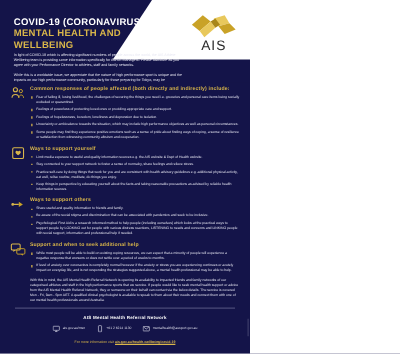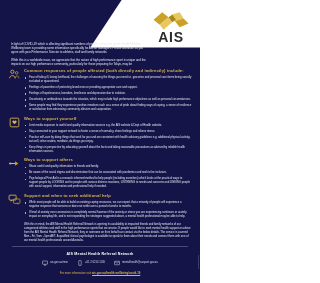--- a/index.html
+++ b/index.html
@@ -32,22 +32,22 @@
   }
   .logo {
     position: absolute;
     top: 11px; right: 10px;
     width: 38px; height: 32px;
     text-align: center;
     z-index: 4;
   }
   .logo-mark { width: 38px; height: 20px; display: block; }
   .logo-text {
-    font-size: 14px;
-    font-weight: bold;
+    font-size: 11px;
+    font-weight: normal;
     letter-spacing: 0.8px;
     color: #2b2b2b;
     line-height: 10px;
     margin-top: 1px;
   }
 
   .header-title {
     position: absolute;
     left: 11px; top: 13px;
     z-index: 5;
@@ -176,20 +176,25 @@
       <svg class="logo-mark" viewBox="0 0 60 32">
         <polygon points="2,14 16,2 26,10 12,22" fill="#c9a227"></polygon>
         <polygon points="12,22 26,10 32,18 18,30" fill="#e8c85c"></polygon>
         <polygon points="30,6 44,2 50,12 36,16" fill="#e8c85c"></polygon>
         <polygon points="36,16 50,12 58,20 44,26" fill="#c9a227"></polygon>
         <polygon points="26,10 32,18 38,14 32,6" fill="#a8861a"></polygon>
       </svg>
       <div class="logo-text">AIS</div>
     </div>
 
+    <div class="header-title">
+      <div class="title-line1">COVID-19 (CORONAVIRUS)</div>
+      <div class="title-line2">MENTAL HEALTH AND</div>
+      <div class="title-line3">WELLBEING</div>
+    </div>
 
     <div class="header-para">
       <p>In light of COVID-19 which is affecting significant numbers of people across the world, the AIS Athlete Wellbeing team is providing some information specifically for AWSE Managers. Please distribute as you agree with your Performance Director to athletes, staff and family networks.</p>
       <p>While this is a worldwide issue, we appreciate that the nature of high performance sport is unique and the impacts on our high performance community, particularly for those preparing for Tokyo, may be significant.</p>
     </div>
   </div>
 
   <div class="body">
 
     <div class="section">

